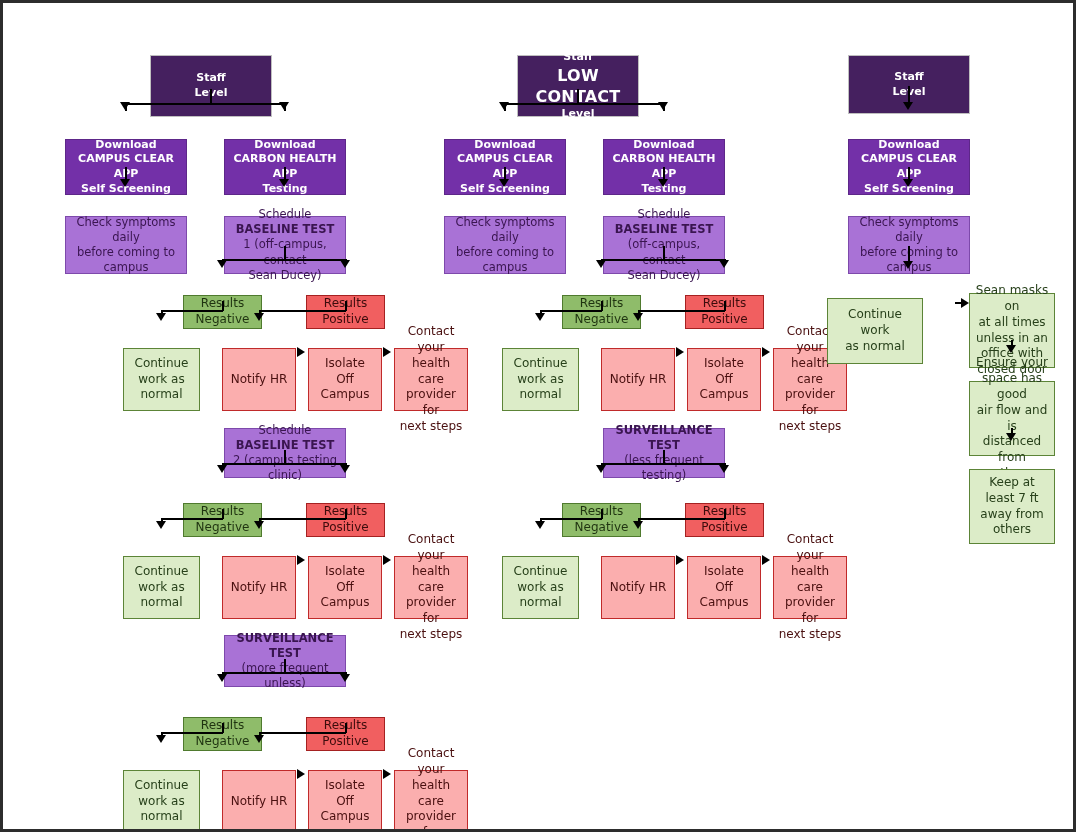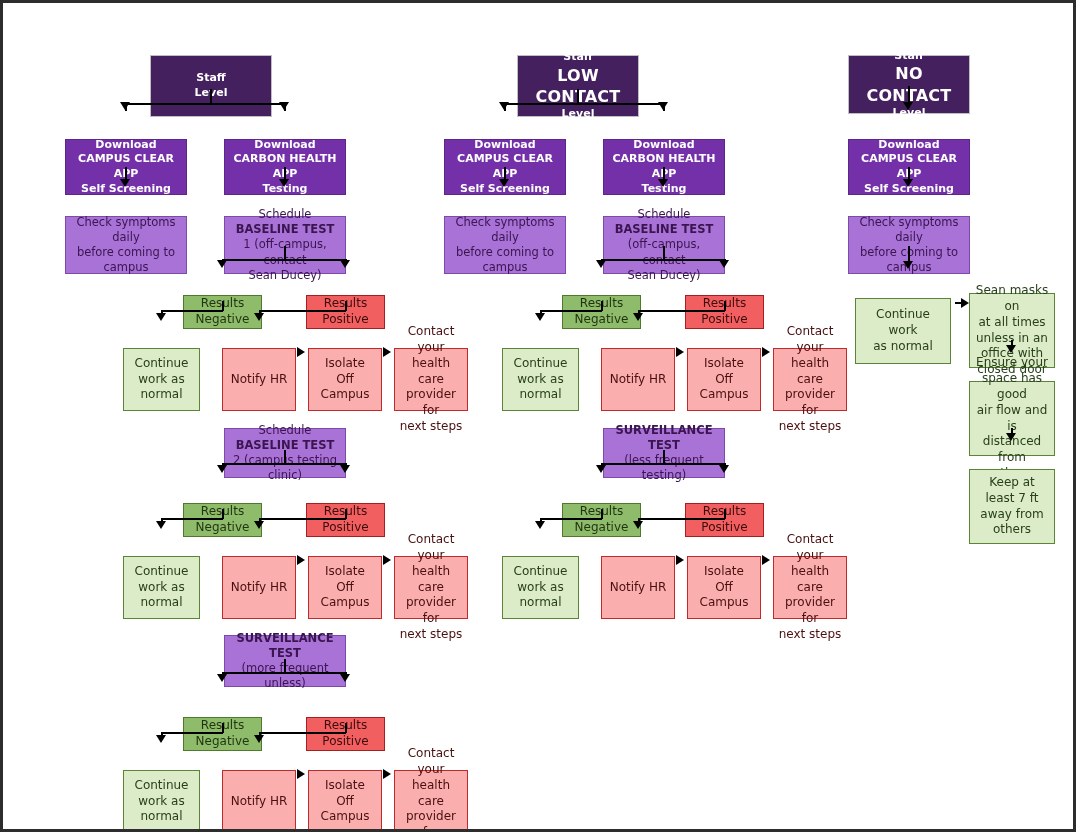--- a/index.html
+++ b/index.html
@@ -433,21 +433,20 @@
   <div class="arrow-r" style="left:759px; top:552px;"></div>
   <div class="node n-bad" style="left:770px; top:525px; width:74px; height:63px;">
     <span class="ln">Contact your</span>
     <span class="ln">health care</span>
     <span class="ln">provider for</span>
     <span class="ln">next steps</span>
   </div>
 
   <div class="node n-header" style="left:845px; top:24px; width:122px; height:59px;">
     <span class="ln">Staff</span>
-    <span class="ln big">NO CONTACT</span>
     <span class="ln">Level</span>
   </div>
 
   <div class="ln-v" style="left:905px; top:83px; height:17px;"></div>
   <div class="arrow-d" style="left:900px; top:99px;"></div>
 
   <div class="node n-app" style="left:845px; top:108px; width:122px; height:56px;">
     <span class="ln">Download</span>
     <span class="ln">CAMPUS CLEAR APP</span>
     <span class="ln">Self Screening</span>
@@ -458,21 +457,21 @@
 
   <div class="node n-action" style="left:845px; top:185px; width:122px; height:58px;">
     <span class="ln">Check symptoms daily</span>
     <span class="ln">before coming to</span>
     <span class="ln">campus</span>
   </div>
 
   <div class="ln-v" style="left:905px; top:243px; height:17px;"></div>
   <div class="arrow-d" style="left:900px; top:258px;"></div>
 
-  <div class="node n-good" style="left:852px; top:267px; width:96px; height:66px;">
+  <div class="node n-good" style="left:824px; top:267px; width:96px; height:66px;">
     <span class="ln">Continue work</span>
     <span class="ln">as normal</span>
   </div>
 
   <div class="ln-h" style="left:952px; top:299px; width:8px;"></div>
   <div class="arrow-r" style="left:958px; top:295px;"></div>
 
   <div class="node n-good" style="left:966px; top:262px; width:86px; height:75px;">
     <span class="ln">Sean masks on</span>
     <span class="ln">at all times</span>

